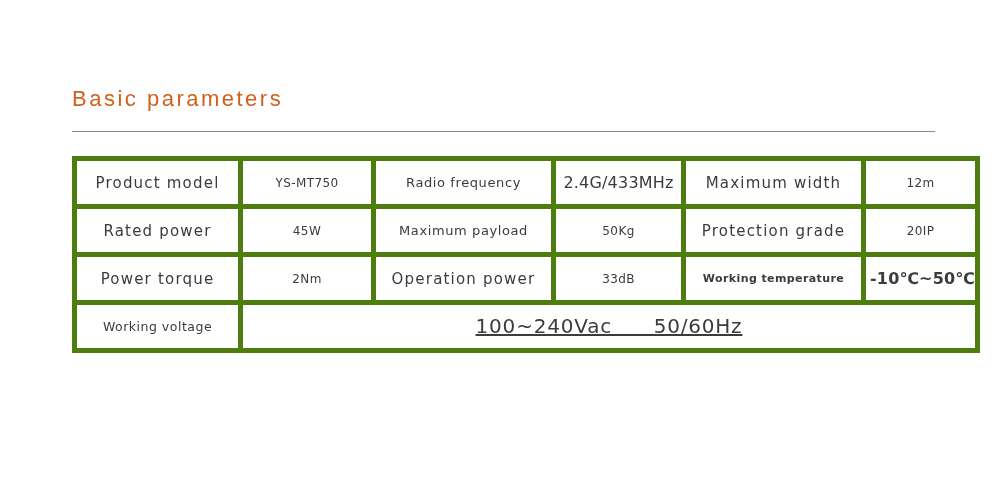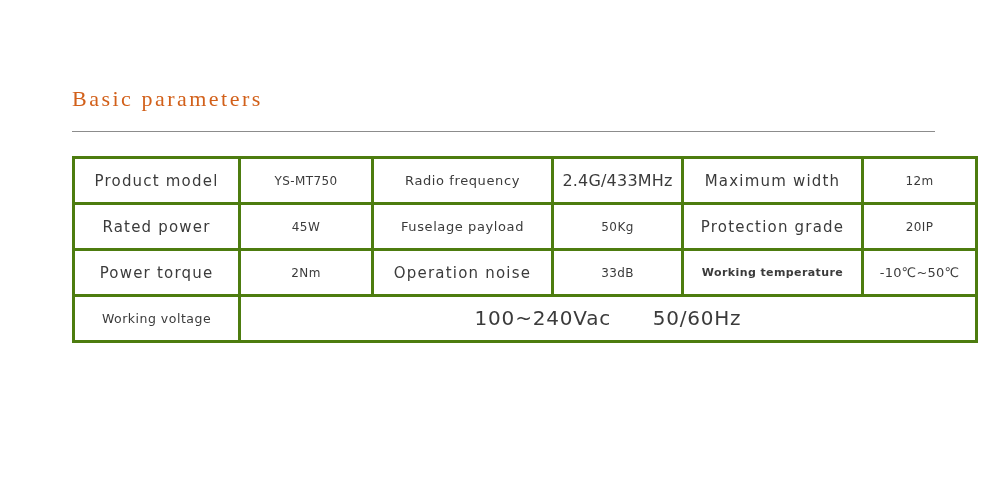--- a/index.html
+++ b/index.html
@@ -20,21 +20,21 @@
     height: 490px;
     box-sizing: border-box;
   }
   .title {
     position: absolute;
     left: 72px;
     top: 86px;
     font-size: 22px;
     letter-spacing: 2.5px;
     color: #d2601a;
-    font-family: Liberation Serif, serif;
+    font-family: Liberation Sans, sans-serif;
     font-weight: 400;
     white-space: nowrap;
   }
   .title-rule {
     position: absolute;
     left: 72px;
     top: 131px;
     width: 863px;
     height: 1px;
     background: #8c8c8c;
@@ -45,21 +45,21 @@
     top: 156px;
     width: 903px;
   }
   table.params {
     border-collapse: collapse;
     table-layout: fixed;
     width: 903px;
     background: #fff;
   }
   table.params td {
-    border: 3px solid #4d7c0f;
+    border: 5px solid #4d7c0f;
     height: 43px;
     padding: 0 4px;
     text-align: center;
     vertical-align: middle;
     color: #3b3b3b;
     overflow: hidden;
     white-space: nowrap;
   }
   
   col.c1 { width: 166px; }
@@ -85,33 +85,35 @@
   }
   .val {
     font-size: 12px;
     letter-spacing: 0.4px;
   }
   .val.sm {
     font-size: 16px;
     letter-spacing: 0.2px;
   }
   .val.xs {
-    font-size: 13px;
+    font-size: 16px;
     letter-spacing: 0.2px;
+    font-weight: bold;
   }
   .last-row .lbl {
     font-size: 12.5px;
     letter-spacing: 0.5px;
     text-align: center;
   }
   td.voltage-val {
     text-align: left;
     padding-left: 28px;
     font-size: 20px;
     letter-spacing: 0.8px;
+    text-decoration: underline;
   }
 </style>
 </head>
 <body>
 
 <div class="page">
 
   <div class="title">Basic parameters</div>
   <div class="title-rule"></div>
 
@@ -130,29 +132,29 @@
           <td class="lbl">Product model</td>
           <td class="val">YS-MT750</td>
           <td class="lbl sm">Radio frequency</td>
           <td class="val sm">2.4G/433MHz</td>
           <td class="lbl">Maximum width</td>
           <td class="val">12m</td>
         </tr>
         <tr>
           <td class="lbl">Rated power</td>
           <td class="val">45W</td>
-          <td class="lbl sm">Fuselage payload</td>
+          <td class="lbl sm">Maximum payload</td>
           <td class="val">50Kg</td>
           <td class="lbl">Protection grade</td>
           <td class="val">20IP</td>
         </tr>
         <tr>
           <td class="lbl">Power torque</td>
           <td class="val">2Nm</td>
-          <td class="lbl">Operation noise</td>
+          <td class="lbl">Operation power</td>
           <td class="val">33dB</td>
           <td class="lbl xs">Working temperature</td>
           <td class="val xs">-10℃~50℃</td>
         </tr>
         <tr class="last-row">
           <td class="lbl">Working voltage</td>
           <td class="voltage-val" colspan="5">100~240Vac　　50/60Hz</td>
         </tr>
       </tbody>
     </table>

